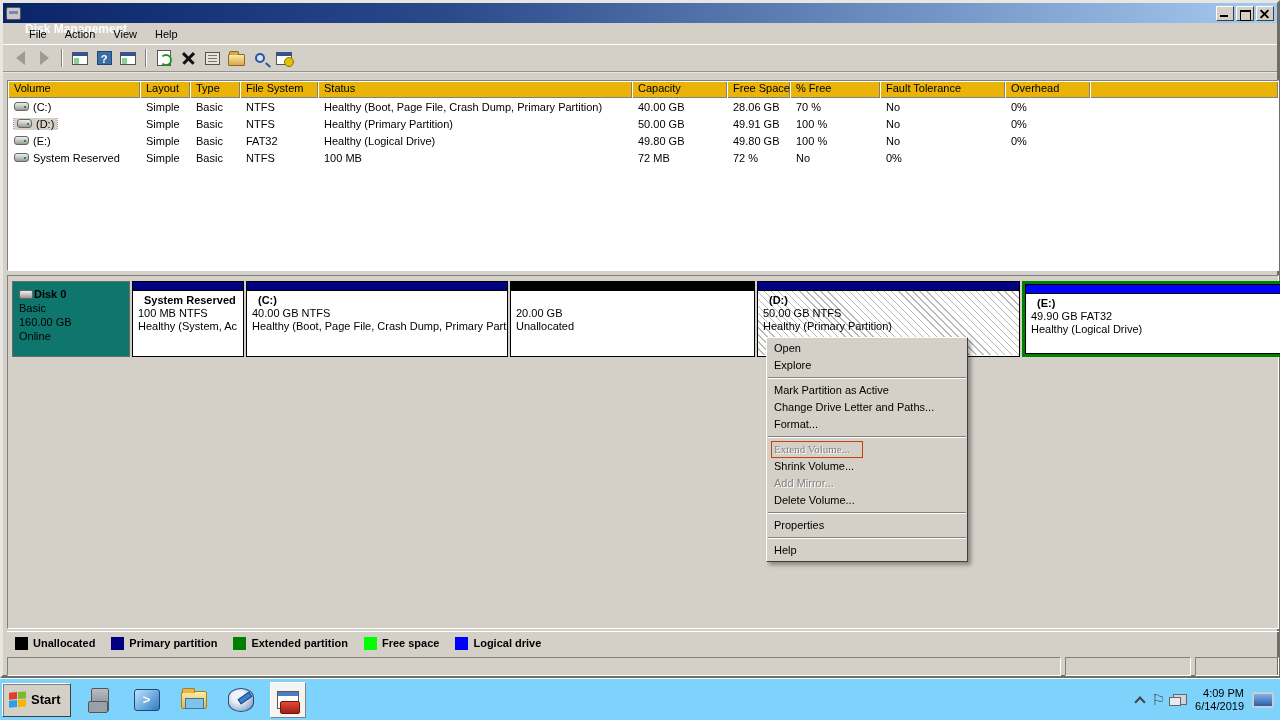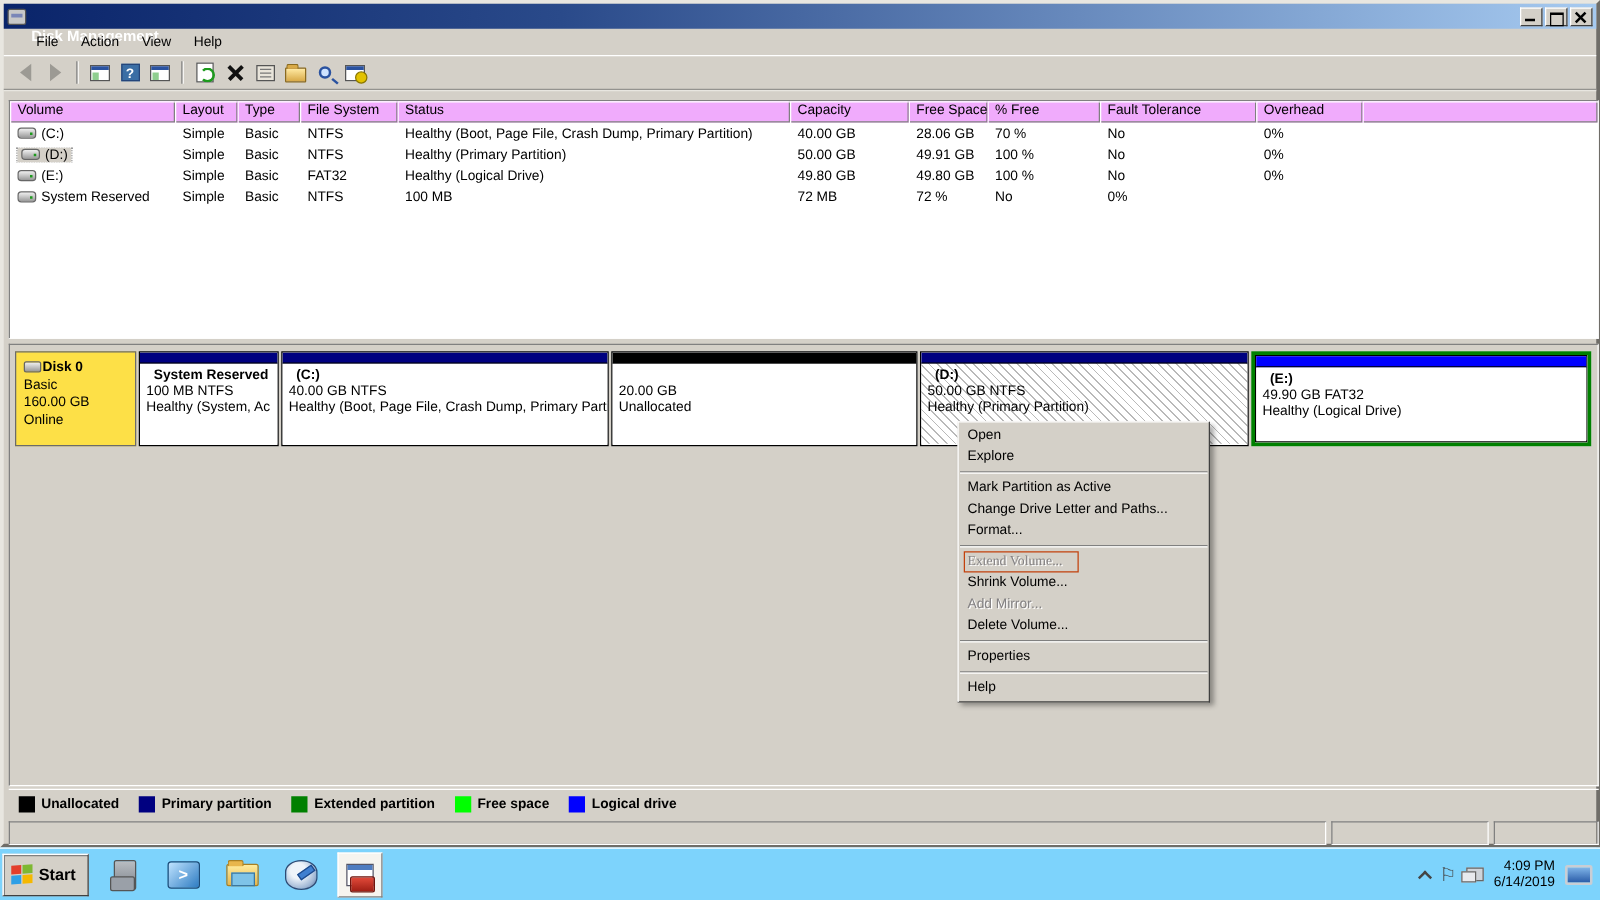--- a/index.html
+++ b/index.html
@@ -46,32 +46,32 @@
   .magni { width:10px; height:10px; border:2px solid #2a52a0; border-radius:50%; background:#cfe3ff; position:relative; }
   .magni:after { content:""; position:absolute; left:8px; top:9px; width:6px; height:2px; background:#2a52a0; transform:rotate(40deg); }
   .manage { width:16px; height:13px; border:1px solid #555; background:#fff; position:relative; }
   .manage:before { content:""; position:absolute; left:0; top:0; right:0; height:3px; background:#2a52a0; }
   .manage:after { content:""; position:absolute; right:-3px; bottom:-3px; width:8px; height:8px; background:#e3c200; border-radius:50%; border:1px solid #8a7600; }
 
   
   .listpane { position:absolute; left:4px; top:77px; width:1272px; height:191px; background:#fff;
               border:1px solid; border-color:#808080 #fff #fff #808080; }
   .vrow { display:grid; grid-template-columns:132px 50px 50px 78px 314px 95px 63px 90px 125px 85px 1fr; height:17px; align-items:center; }
-  .vhead .hc { height:17px; background:#f0abfc; padding:1px 0 0 6px; white-space:nowrap; overflow:hidden;
+  .vhead .hc { height:17px; background:#eab308; padding:1px 0 0 6px; white-space:nowrap; overflow:hidden;
                box-shadow:inset 1px 1px 0 #fff, inset -1px -1px 0 #808080; }
   .vc { padding-left:6px; white-space:nowrap; overflow:hidden; display:flex; align-items:center; gap:4px; }
   .drive-ico { width:15px; height:9px; background:linear-gradient(#efefef,#9a9a9a); border:1px solid #666; border-radius:3px; position:relative; flex:0 0 auto; }
   .drive-ico:after { content:""; position:absolute; right:2px; top:3px; width:2px; height:2px; background:#1d9a1d; }
   .volsel { background:#d4d0c8; outline:1px dotted #9a9a9a; padding:0 3px; display:flex; align-items:center; gap:4px; }
 
   
   .diskpane { position:absolute; left:4px; top:272px; width:1272px; height:354px; background:#d4d0c8;
               border:1px solid; border-color:#808080 #fff #fff #808080; }
   .drow { position:absolute; left:4px; display:flex; gap:2px; }
-  .dlabel { width:97px; background:#fde047; border:1px solid #6b6b6b; padding:5px 4px 0 6px; line-height:14px; }
+  .dlabel { width:118px; background:#0f766e; border:1px solid #6b6b6b; padding:5px 4px 0 6px; line-height:14px; }
   .dlabel b { font-size:11px; }
   .disk-ico { display:inline-block; width:14px; height:9px; background:linear-gradient(#f0f0f0,#9a9a9a); border:1px solid #666; border-radius:2px; margin-right:1px; vertical-align:-1px; }
   .cd-ico { display:inline-block; width:12px; height:12px; border-radius:50%; background:radial-gradient(circle,#d4d0c8 2px,#c7cdd4 3px,#8e979e 11px); border:1px solid #777; margin-right:2px; vertical-align:-2px; }
   .pcell { border:1px solid #000; background:#fff; overflow:hidden; }
   .pcell .pin { height:100%; }
   .pcell.extended { border:3px solid #008000; }
   .pcell.extended .pin { border:1px solid #000; }
   .pbar { height:9px; border-bottom:1px solid #000; }
   .pbody { padding:3px 2px 0 5px; line-height:13px; white-space:nowrap; overflow:hidden; height:calc(100% - 10px); background:#fff; }
   .pbody .pname { font-weight:bold; min-height:13px; padding-left:6px; }

